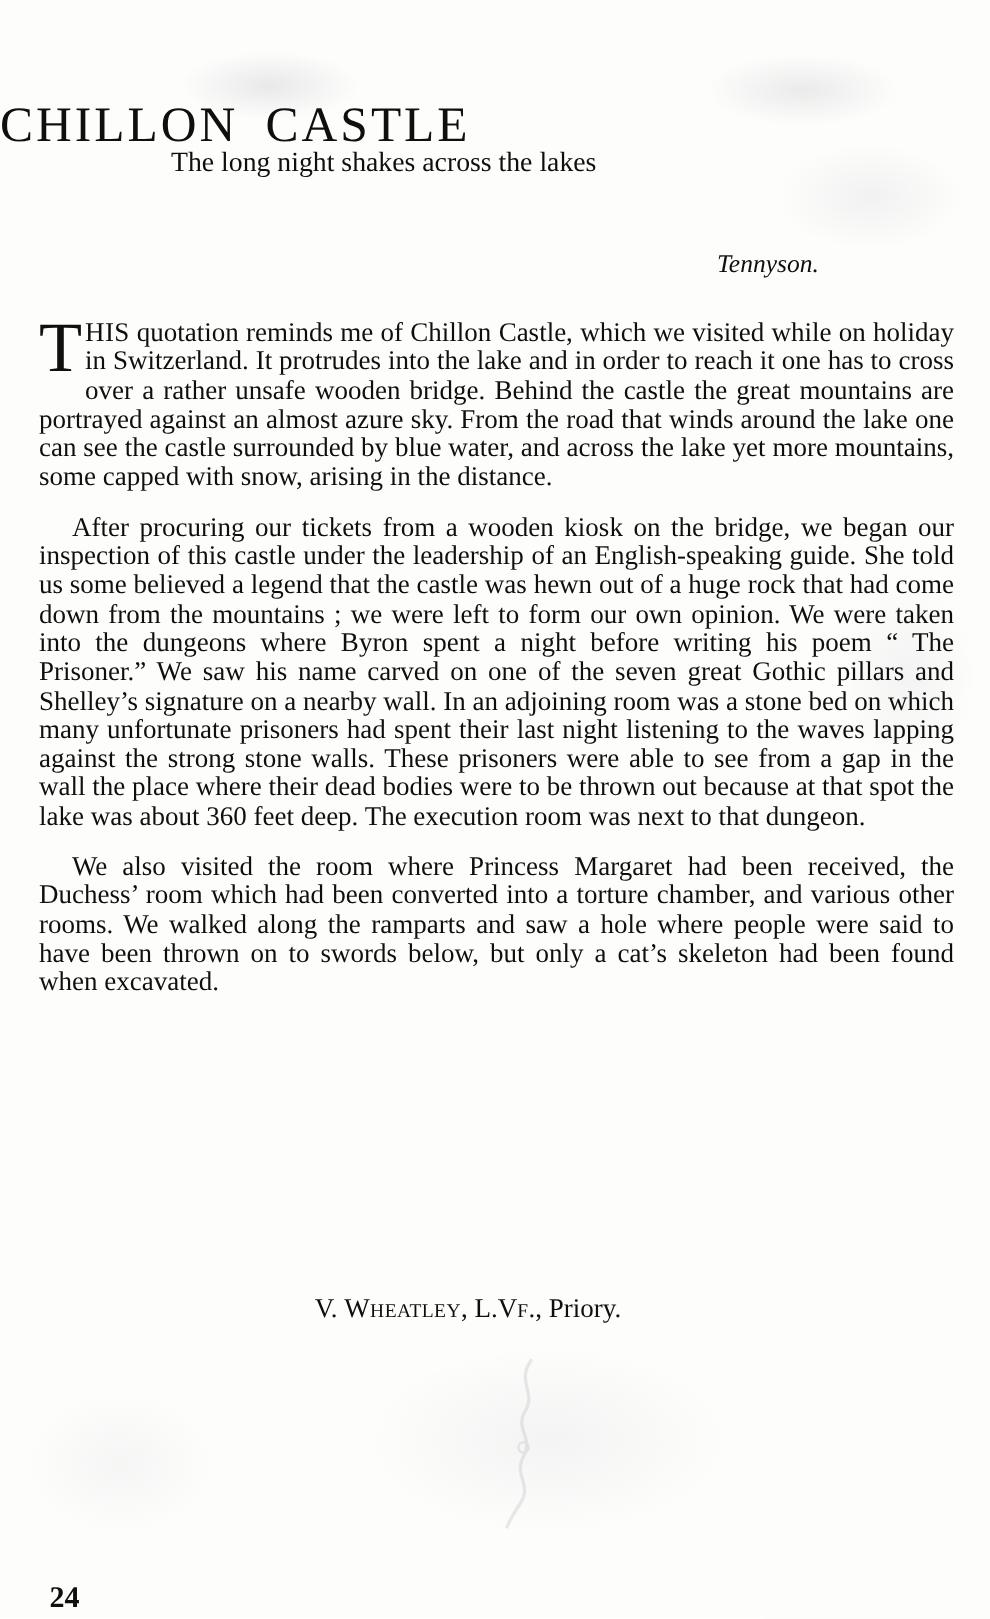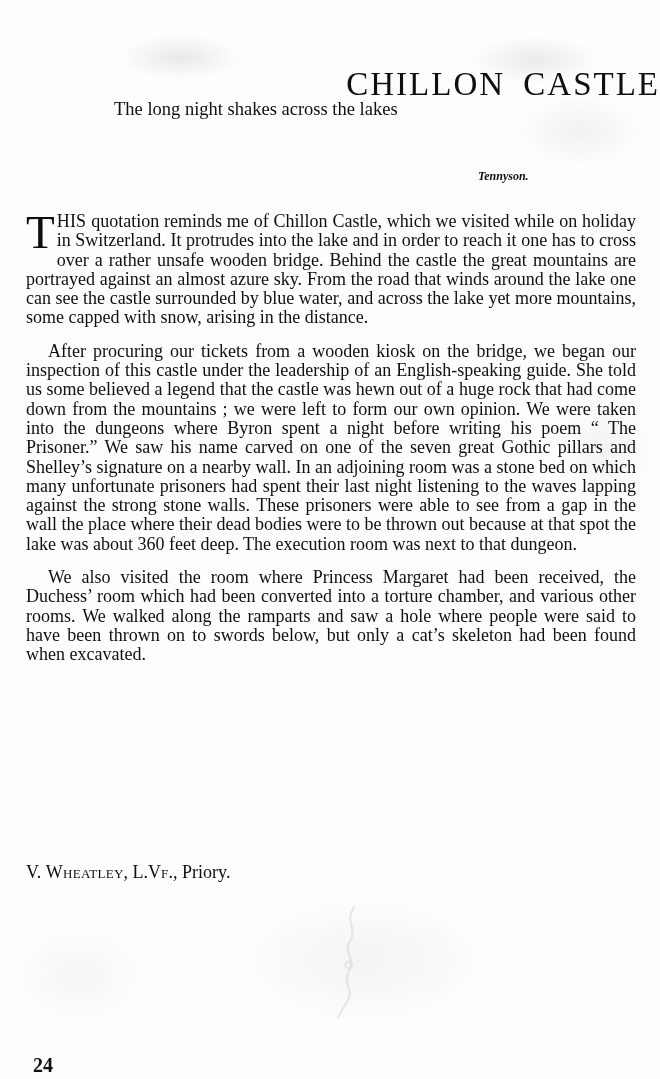--- a/index.html
+++ b/index.html
@@ -53,21 +53,21 @@
     left: 330px; top: 905px;
     width: 40px; height: 115px;
     pointer-events: none;
     opacity: 0.30;
   }
 
   
   #title {
     position: absolute;
     left: 0; right: 0; top: 44px;
-    text-align: right;
+    text-align: left;
     font-size: 33px;
     letter-spacing: 2.0px;
     font-weight: 400;
     word-spacing: 8px;
   }
 
   
   #poem {
     position: absolute;
     left: 114px;
@@ -75,22 +75,22 @@
     font-size: 18.5px;
     line-height: 22.4px;
     white-space: nowrap;
   }
   .poem-line { display: block; }
   #poem-attribution {
     position: absolute;
     left: 364px;
     top: 67px;
     font-style: italic;
-    font-size: 12px;
-    font-weight: 700;
+    font-size: 17px;
+    font-weight: 400;
   }
 
   
   #body-text {
     position: absolute;
     left: 26px;
     top: 212px;
     width: 610px;
     font-size: 18px;
     line-height: 19.3px;
@@ -120,21 +120,21 @@
     font-size: 18px;
     letter-spacing: 0.2px;
   }
 
   
   #byline {
     position: absolute;
     left: 26px;
     right: 24px;
     top: 862px;
-    text-align: left;
+    text-align: center;
     font-size: 18px;
     padding-right: 38px;
   }
   .smallcaps {
     font-variant: small-caps;
     letter-spacing: 0.3px;
   }
 
   
   #page-number {

